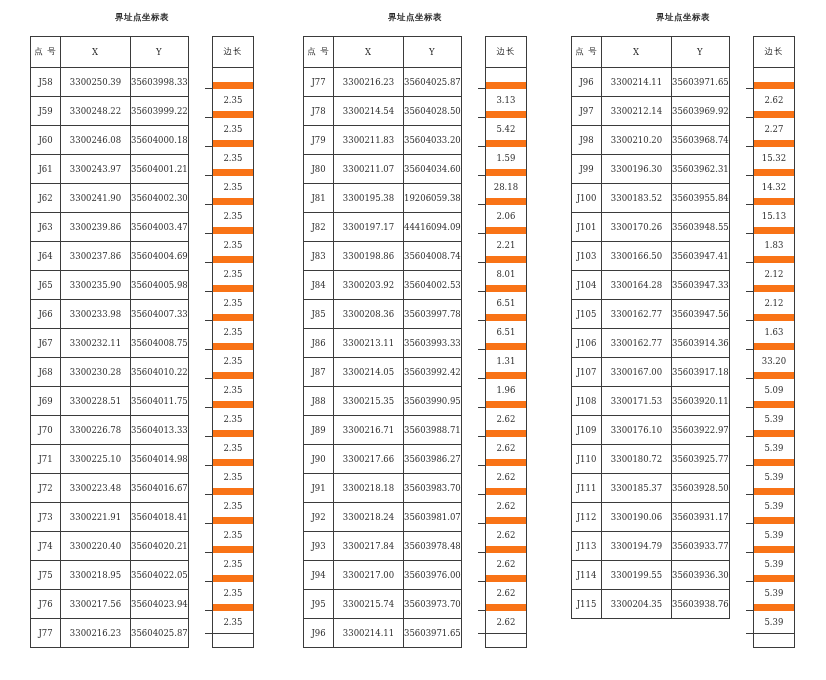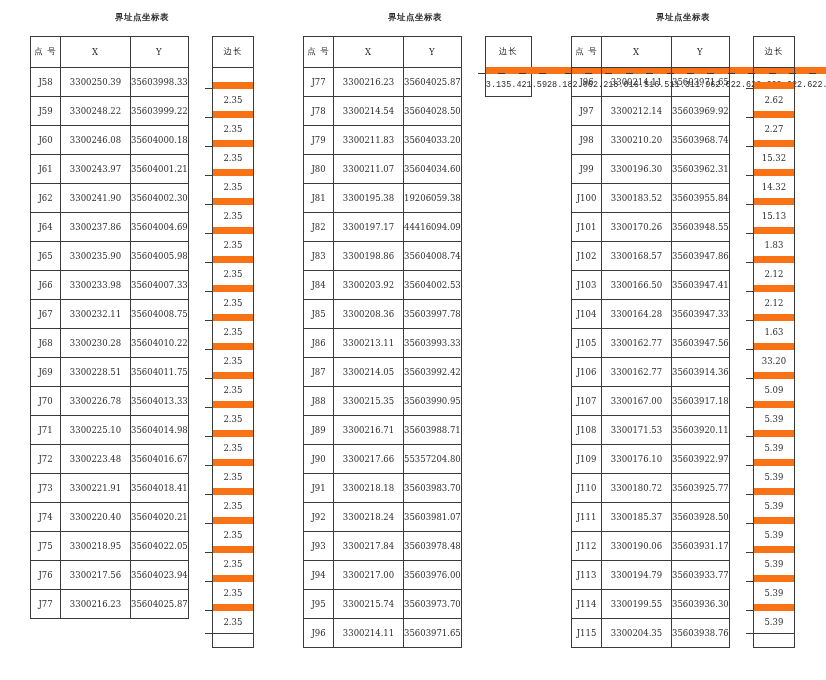--- a/index.html
+++ b/index.html
@@ -97,20 +97,25 @@
             <div class="cell c-point">J61</div>
             <div class="cell c-x">3300243.97</div>
             <div class="cell c-y">35604001.21</div>
           </div>
           <div class="m-row">
             <div class="cell c-point">J62</div>
             <div class="cell c-x">3300241.90</div>
             <div class="cell c-y">35604002.30</div>
           </div>
           <div class="m-row">
+            <div class="cell c-point">J63</div>
+            <div class="cell c-x">3300239.86</div>
+            <div class="cell c-y">35604003.47</div>
+          </div>
+          <div class="m-row">
             <div class="cell c-point">J64</div>
             <div class="cell c-x">3300237.86</div>
             <div class="cell c-y">35604004.69</div>
           </div>
           <div class="m-row">
             <div class="cell c-point">J65</div>
             <div class="cell c-x">3300235.90</div>
             <div class="cell c-y">35604005.98</div>
           </div>
           <div class="m-row">
@@ -275,21 +280,21 @@
             <div class="cell c-y">35603990.95</div>
           </div>
           <div class="m-row">
             <div class="cell c-point">J89</div>
             <div class="cell c-x">3300216.71</div>
             <div class="cell c-y">35603988.71</div>
           </div>
           <div class="m-row">
             <div class="cell c-point">J90</div>
             <div class="cell c-x">3300217.66</div>
-            <div class="cell c-y">55357204.80</div>
+            <div class="cell c-y">35603986.27</div>
           </div>
           <div class="m-row">
             <div class="cell c-point">J91</div>
             <div class="cell c-x">3300218.18</div>
             <div class="cell c-y">35603983.70</div>
           </div>
           <div class="m-row">
             <div class="cell c-point">J92</div>
             <div class="cell c-x">3300218.24</div>
             <div class="cell c-y">35603981.07</div>
@@ -311,21 +316,21 @@
           </div>
           <div class="m-row">
             <div class="cell c-point">J96</div>
             <div class="cell c-x">3300214.11</div>
             <div class="cell c-y">35603971.65</div>
           </div>
         </div>
     </div>
     <div class="side-col">
       <div class="s-header">边长</div>
-      <div style="display:flex;flex-direction:row;font-family:Liberation Mono, monospace;">
+      <div style="display:flex;flex-direction:column;">
           <div class="s-half"></div>
           <div class="s-cell">3.13</div>
           <div class="s-cell">5.42</div>
           <div class="s-cell">1.59</div>
           <div class="s-cell">28.18</div>
           <div class="s-cell">2.06</div>
           <div class="s-cell">2.21</div>
           <div class="s-cell">8.01</div>
           <div class="s-cell">6.51</div>
           <div class="s-cell">6.51</div>
@@ -379,25 +384,20 @@
             <div class="cell c-point">J100</div>
             <div class="cell c-x">3300183.52</div>
             <div class="cell c-y">35603955.84</div>
           </div>
           <div class="m-row">
             <div class="cell c-point">J101</div>
             <div class="cell c-x">3300170.26</div>
             <div class="cell c-y">35603948.55</div>
           </div>
           <div class="m-row">
-            <div class="cell c-point">J102</div>
-            <div class="cell c-x">3300168.57</div>
-            <div class="cell c-y">35603947.86</div>
-          </div>
-          <div class="m-row">
             <div class="cell c-point">J103</div>
             <div class="cell c-x">3300166.50</div>
             <div class="cell c-y">35603947.41</div>
           </div>
           <div class="m-row">
             <div class="cell c-point">J104</div>
             <div class="cell c-x">3300164.28</div>
             <div class="cell c-y">35603947.33</div>
           </div>
           <div class="m-row">

